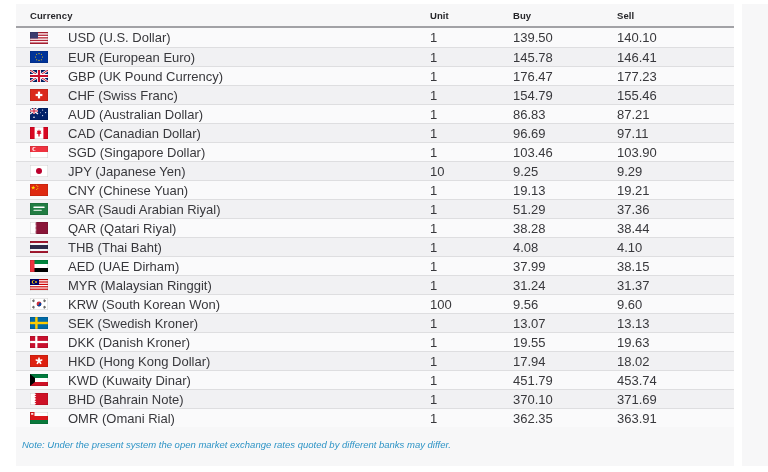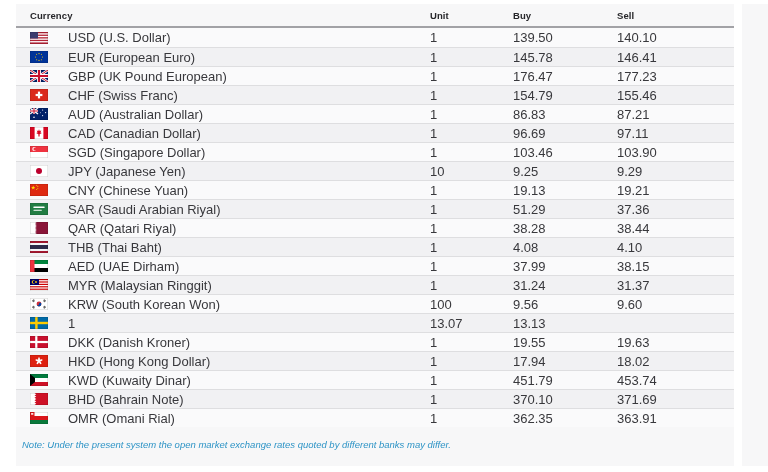--- a/index.html
+++ b/index.html
@@ -114,21 +114,21 @@
   <div class="trow">
     <span class="flag">
           <svg viewBox="0 0 18 12">
             <rect width="18" height="12" fill="#012169"></rect>
             <path d="M0,0 18,12 M18,0 0,12" stroke="#fff" stroke-width="2.4"></path>
             <path d="M0,0 18,12 M18,0 0,12" stroke="#C8102E" stroke-width="1"></path>
             <path d="M9,0 V12 M0,6 H18" stroke="#fff" stroke-width="4"></path>
             <path d="M9,0 V12 M0,6 H18" stroke="#C8102E" stroke-width="2.2"></path>
           </svg>
         </span>
-    <span>GBP (UK Pound European)</span>
+    <span>GBP (UK Pound Currency)</span>
     <span>1</span>
     <span>176.47</span>
     <span>177.23</span>
   </div>
 
   <div class="trow">
     <span class="flag">
           <svg viewBox="0 0 18 12">
             <rect width="18" height="12" fill="#DA291C"></rect>
             <rect x="7.9" y="2.6" width="2.2" height="6.8" fill="#fff"></rect>
@@ -325,20 +325,21 @@
   </div>
 
   <div class="trow">
     <span class="flag">
           <svg viewBox="0 0 18 12">
             <rect width="18" height="12" fill="#006AA7"></rect>
             <rect x="5.2" width="2.4" height="12" fill="#FECC00"></rect>
             <rect y="4.8" width="18" height="2.4" fill="#FECC00"></rect>
           </svg>
         </span>
+    <span>SEK (Swedish Kroner)</span>
     <span>1</span>
     <span>13.07</span>
     <span>13.13</span>
   </div>
 
   <div class="trow">
     <span class="flag">
           <svg viewBox="0 0 18 12">
             <rect width="18" height="12" fill="#C8102E"></rect>
             <rect x="5.2" width="2.2" height="12" fill="#fff"></rect>

